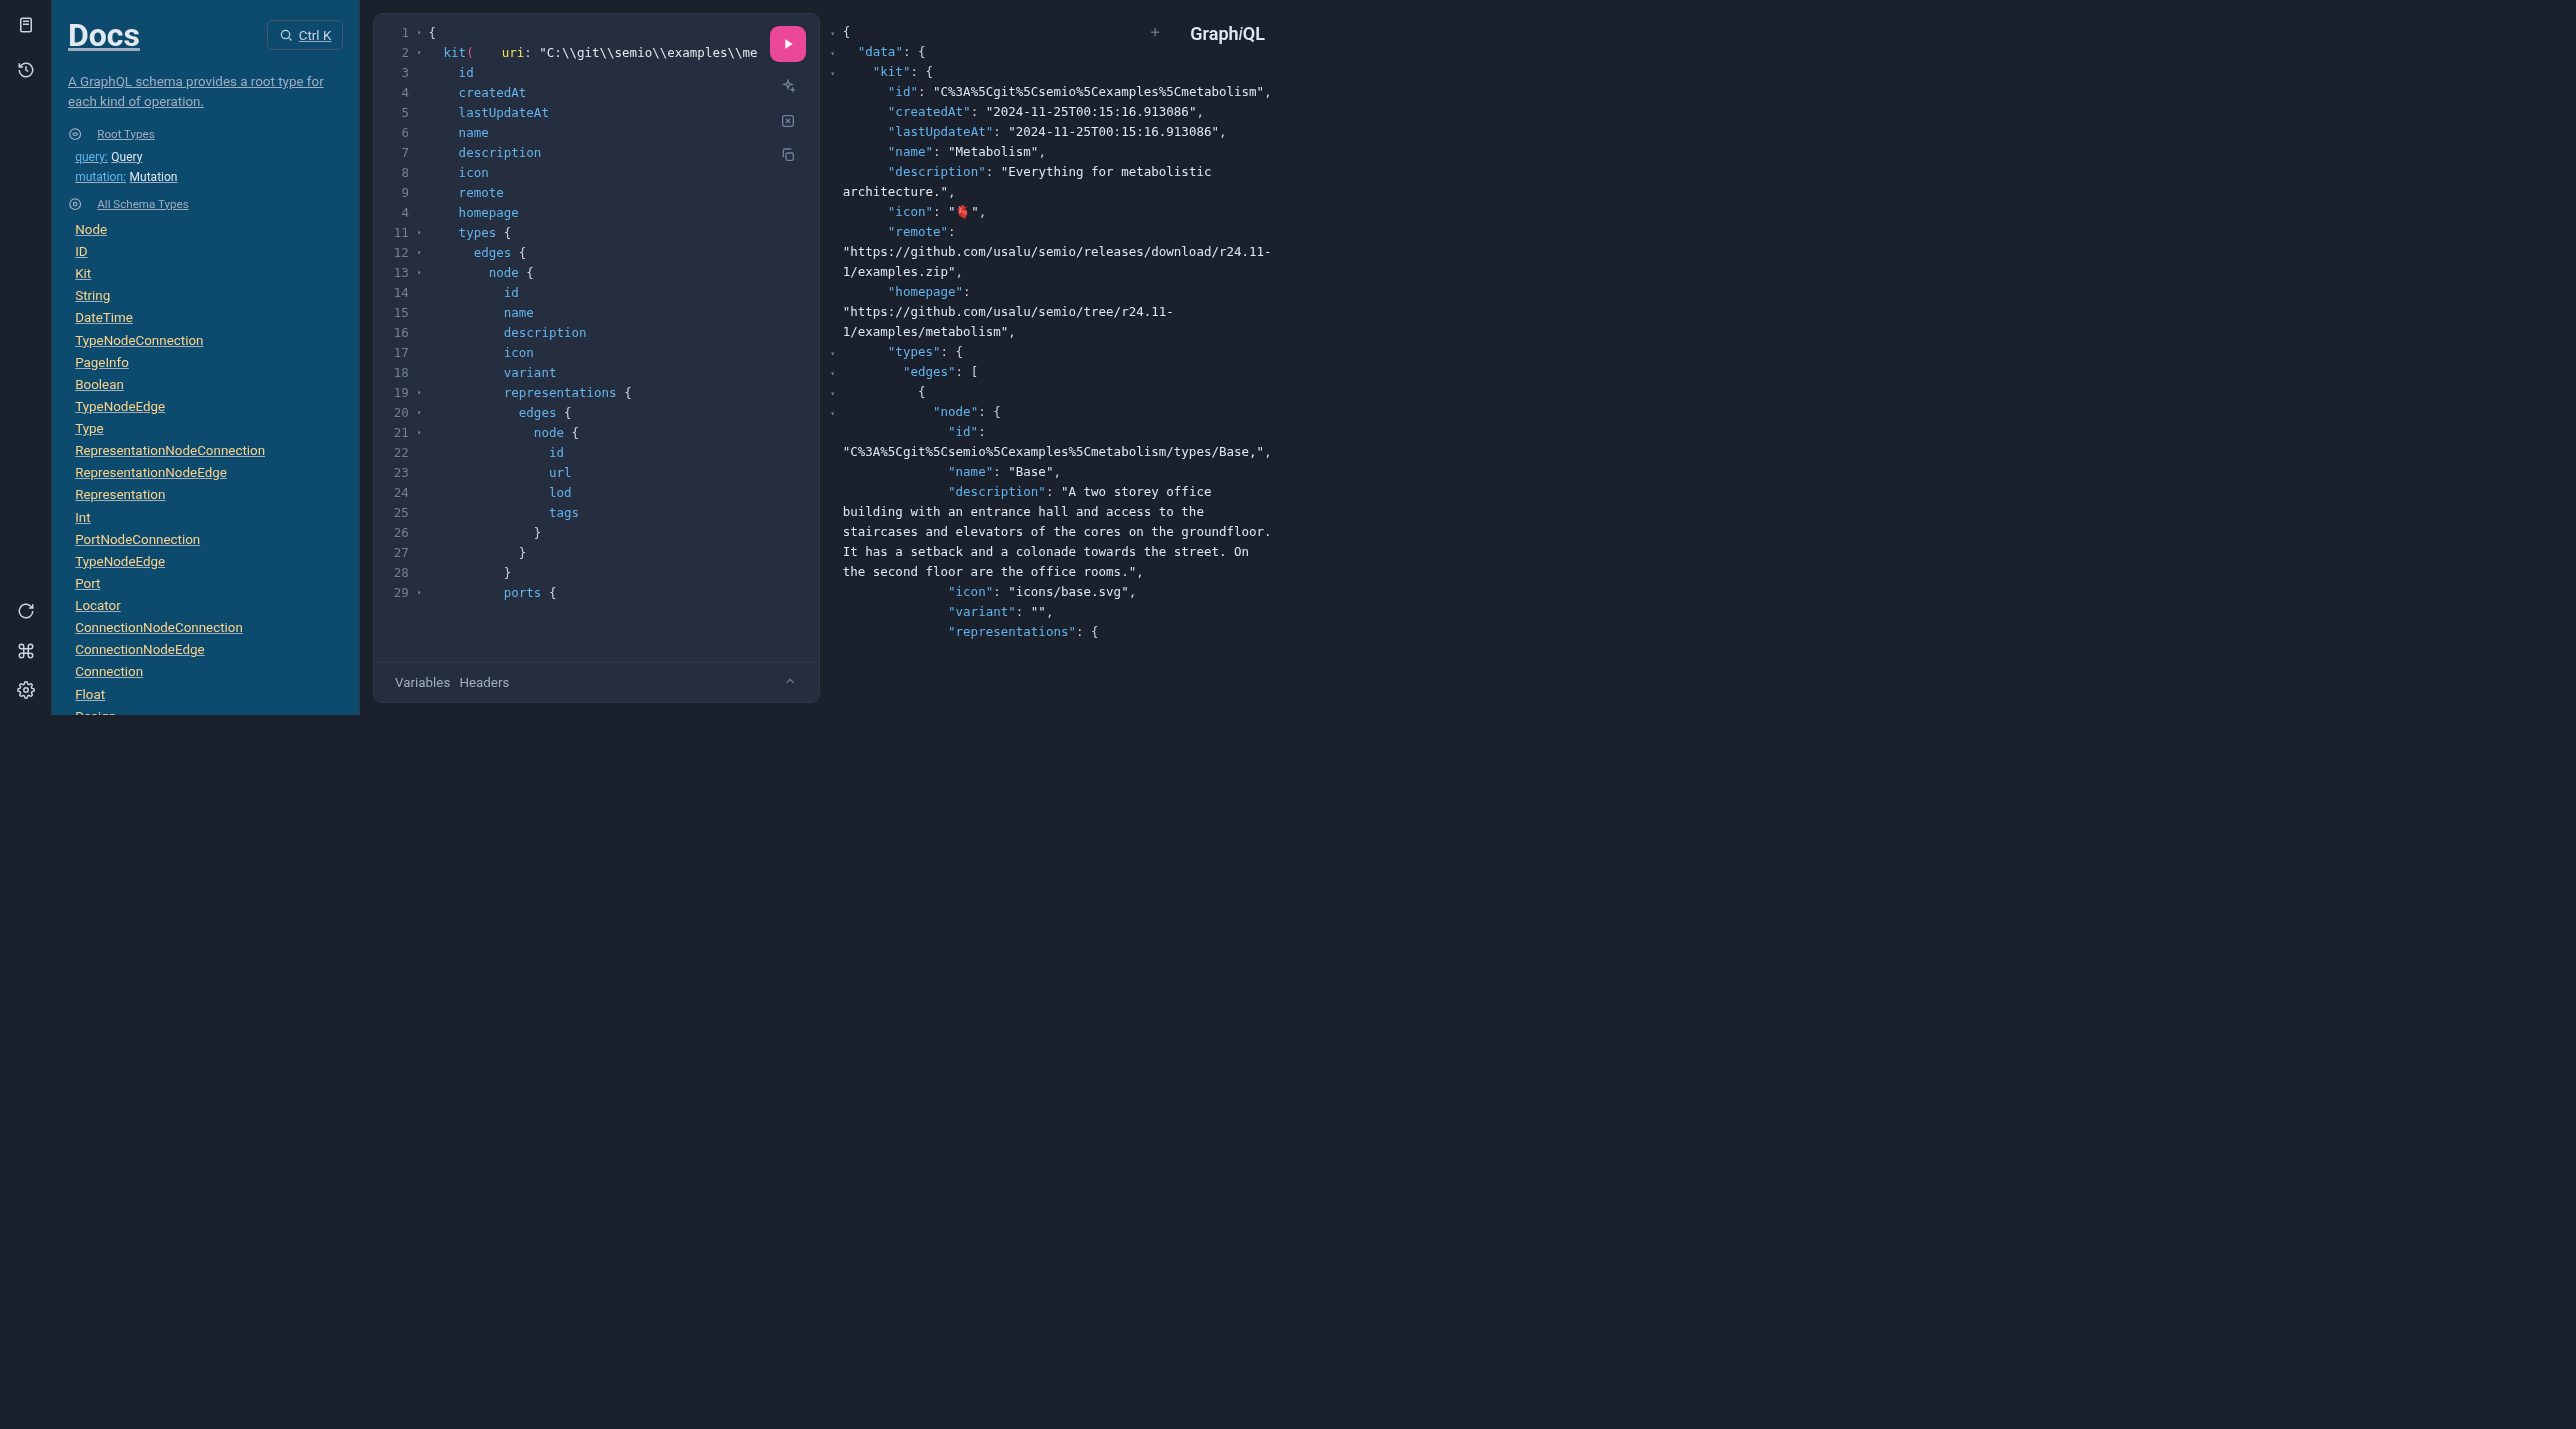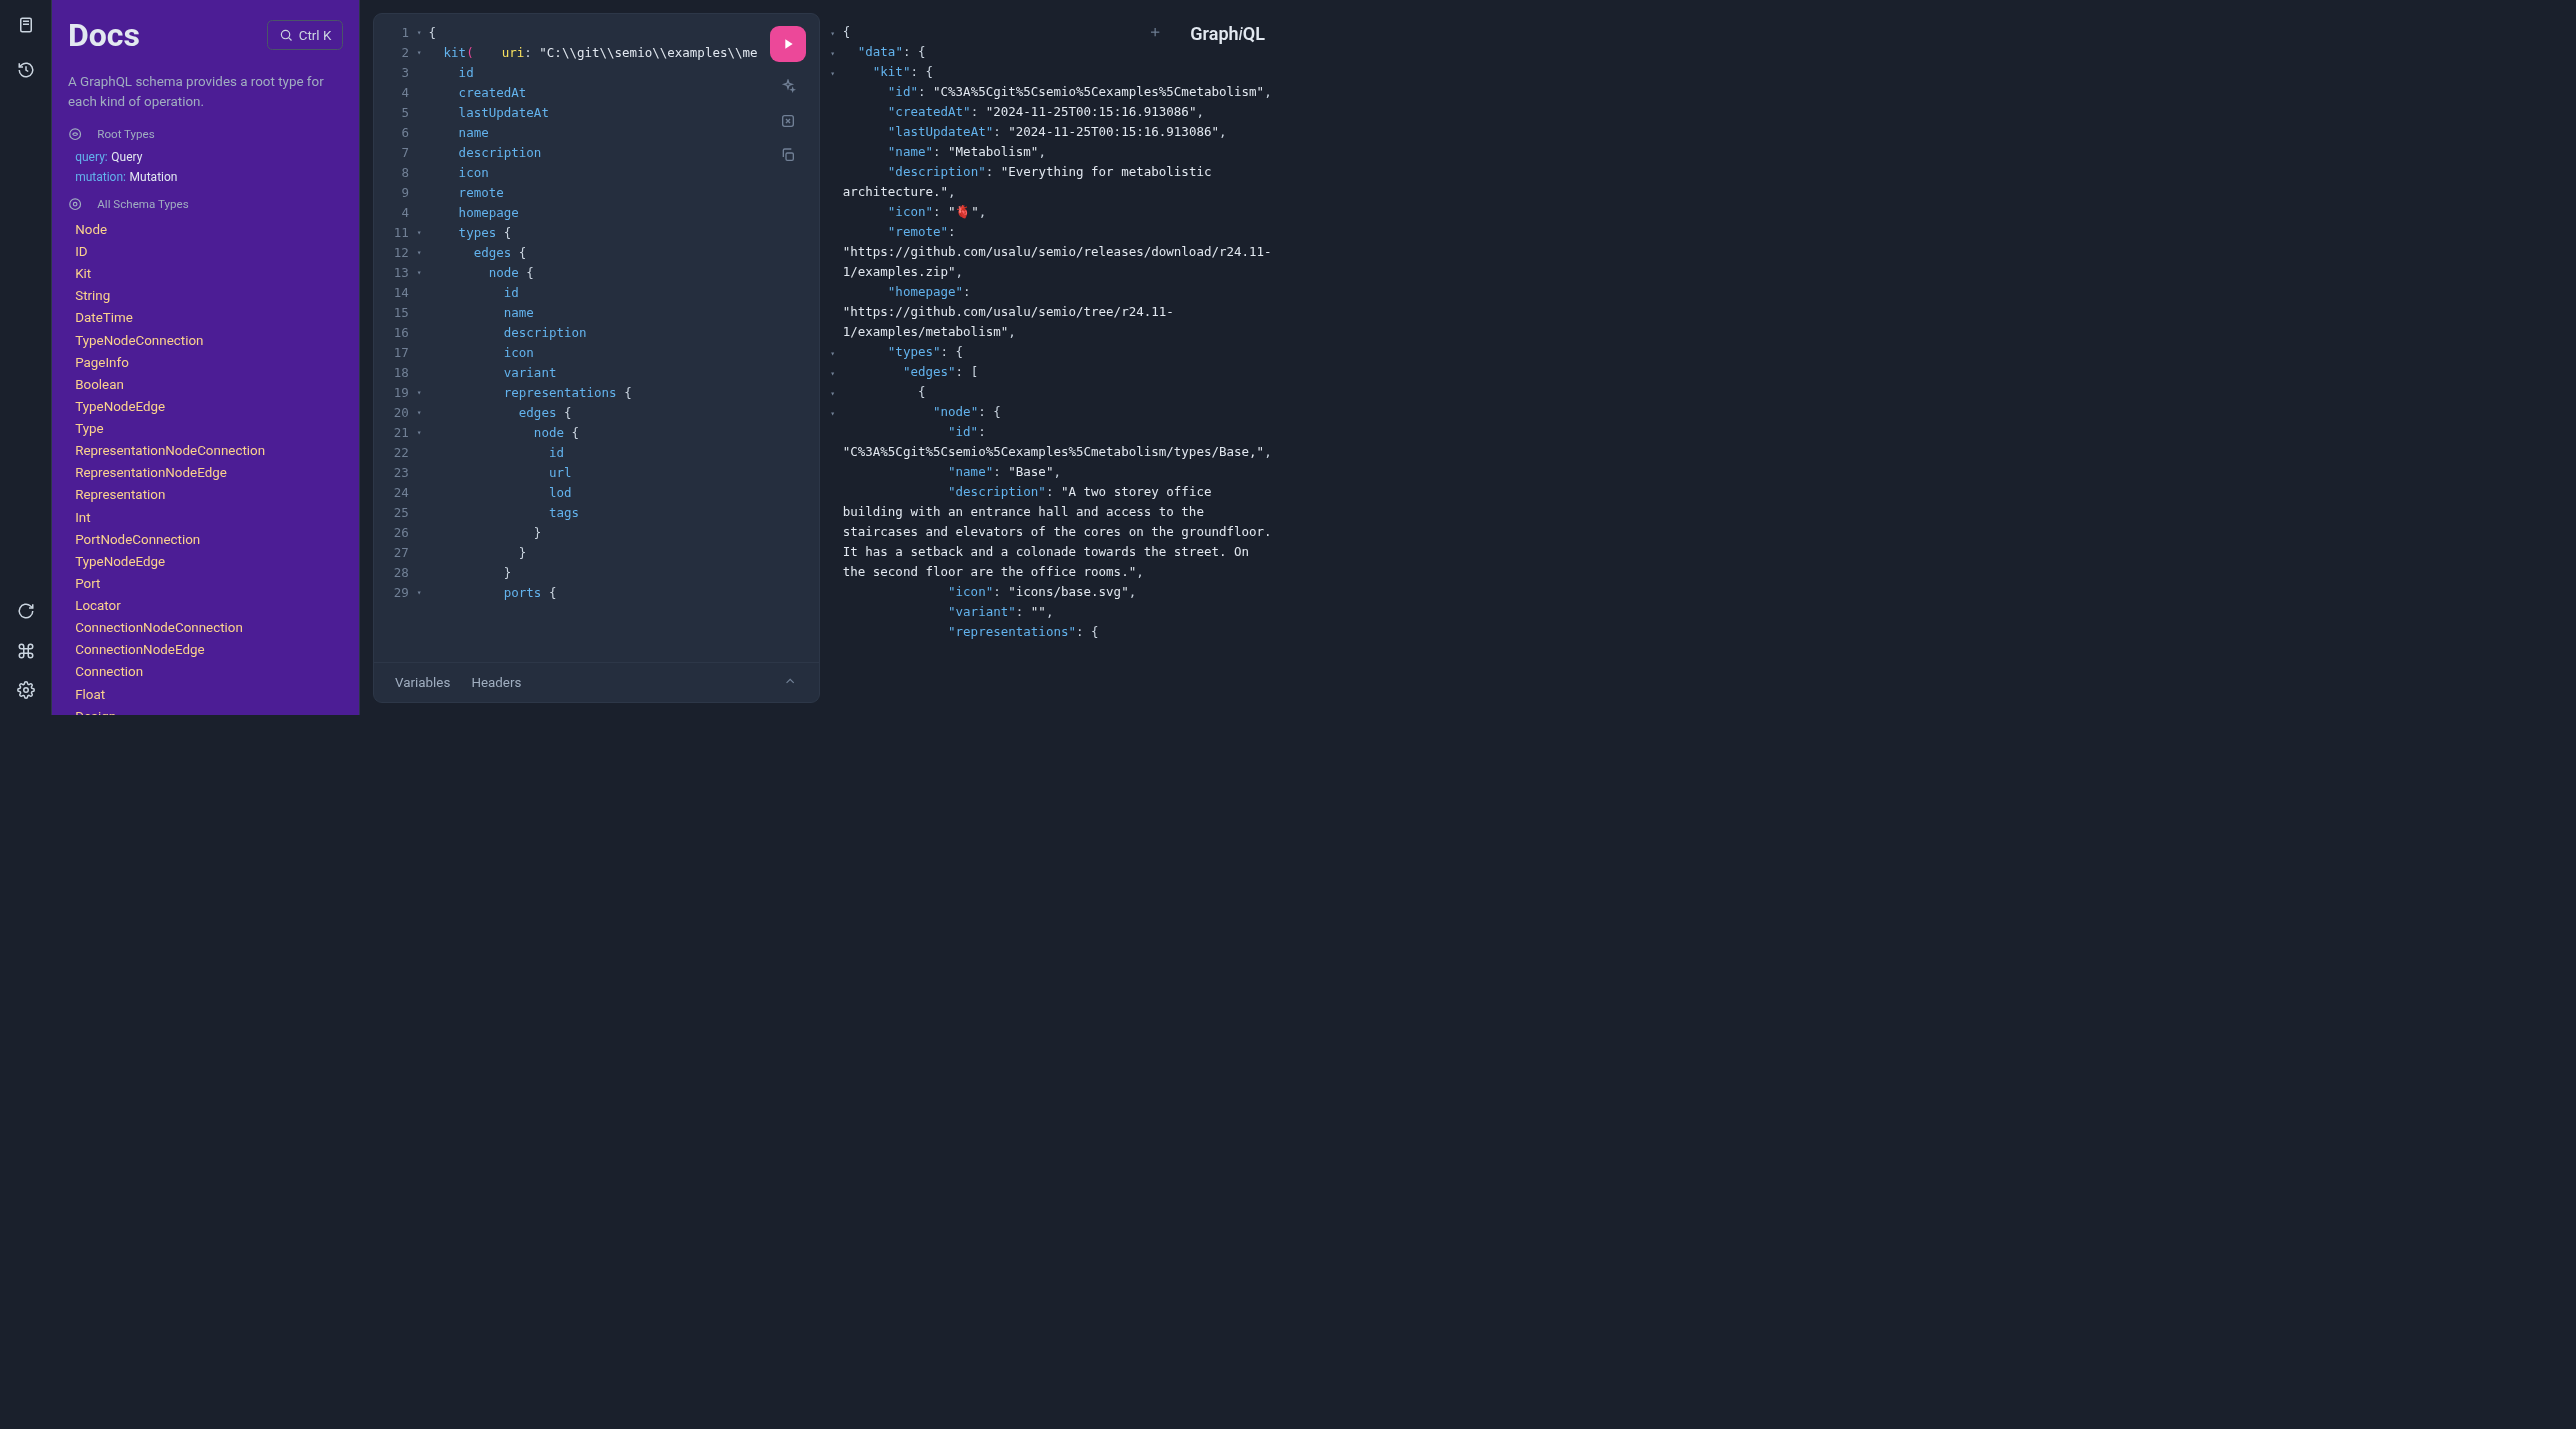--- a/index.html
+++ b/index.html
@@ -31,24 +31,25 @@
   width: 18px; height: 18px;
   display: flex; align-items: center; justify-content: center;
   cursor: pointer;
   color: #cbd5e0;
 }
 .toolbar-icon svg { width: 18px; height: 18px; }
 
 
 .docs-panel {
   width: 308px;
-  background: #4c1d95;
+  background: #0c4a6e;
   padding: 16px 16px 0 16px;
   overflow-y: auto;
   border-right: 0.9px solid #2d3748;
+  text-decoration: underline;
 }
 .docs-header {
   display: flex;
   justify-content: space-between;
   align-items: center;
   margin-bottom: 18px;
 }
 .docs-title {
   font-size: 32px;
   font-weight: 700;
@@ -176,21 +177,21 @@
   color: #718096;
   cursor: pointer;
   display: flex; align-items: center; justify-content: center;
 }
 .editor-mini-btn svg { width: 16px; height: 16px; }
 
 .editor-footer {
   display: flex;
   align-items: center;
   padding: 10.7px 21.5px;
-  gap: 21px;
+  gap: 9px;
   border-top: 0.9px solid #2d3748;
 }
 .footer-tab {
   color: #a0aec0;
   font-size: 13.4px;
   cursor: pointer;
 }
 .footer-chevron {
   margin-left: auto;
   color: #718096;

